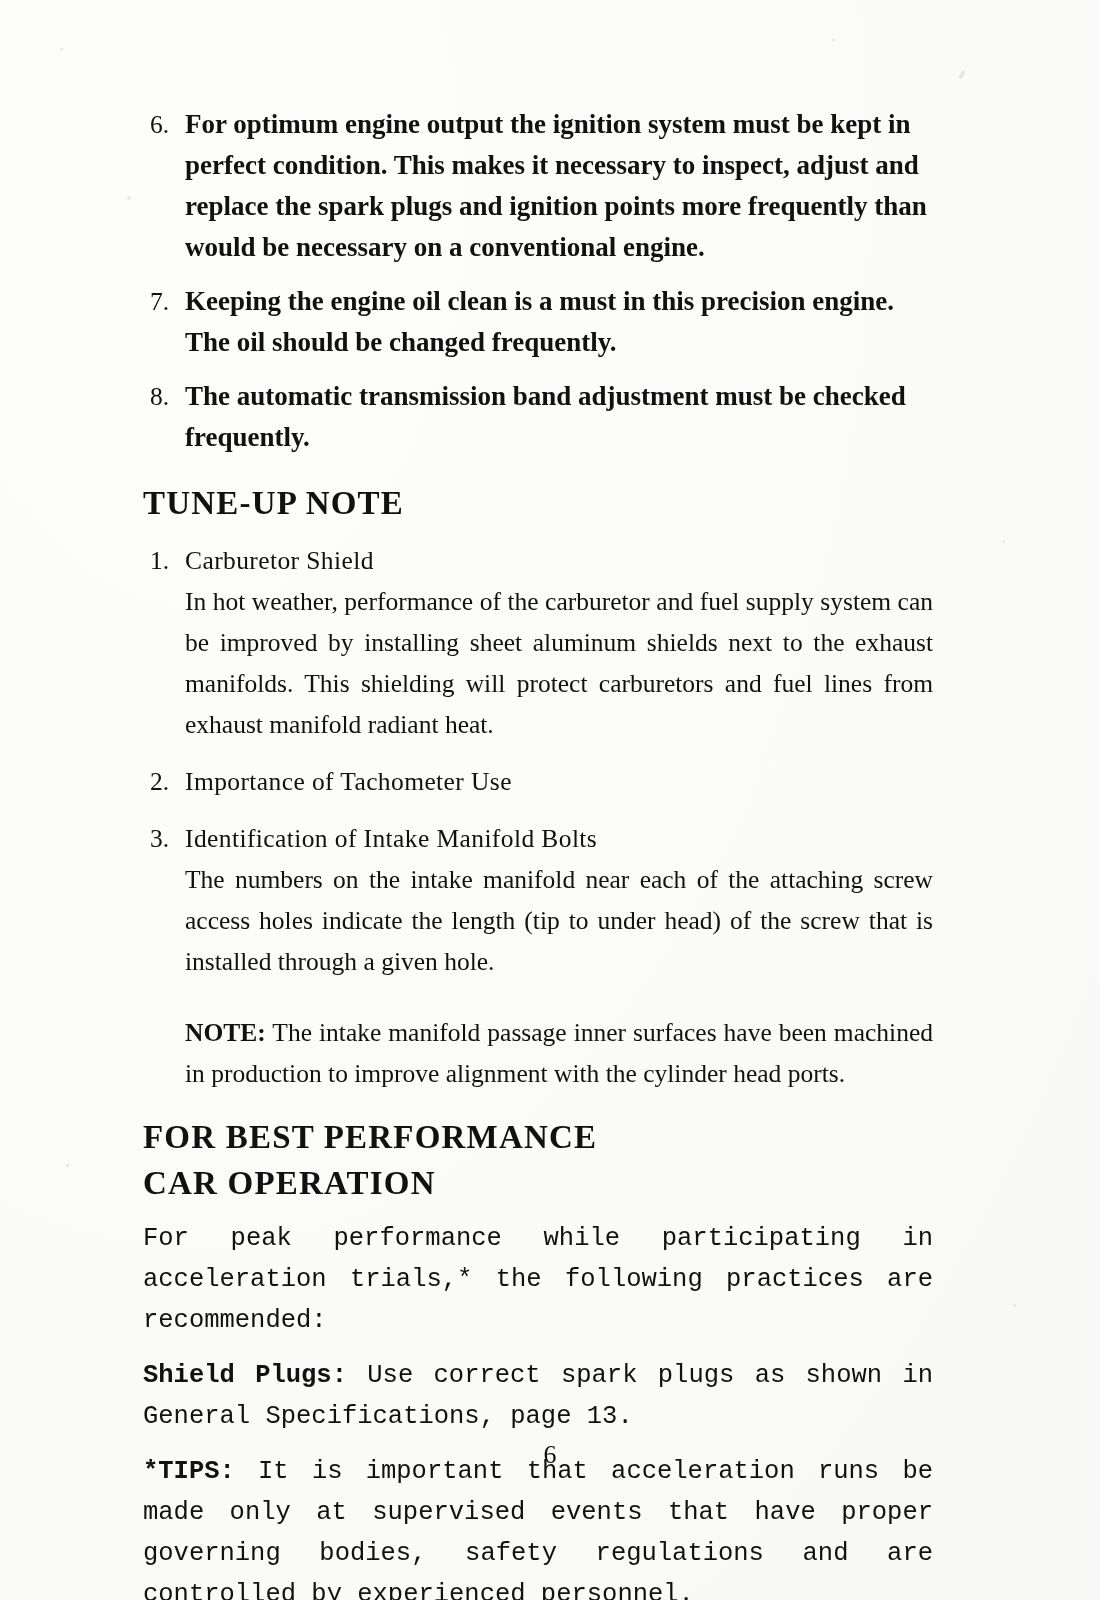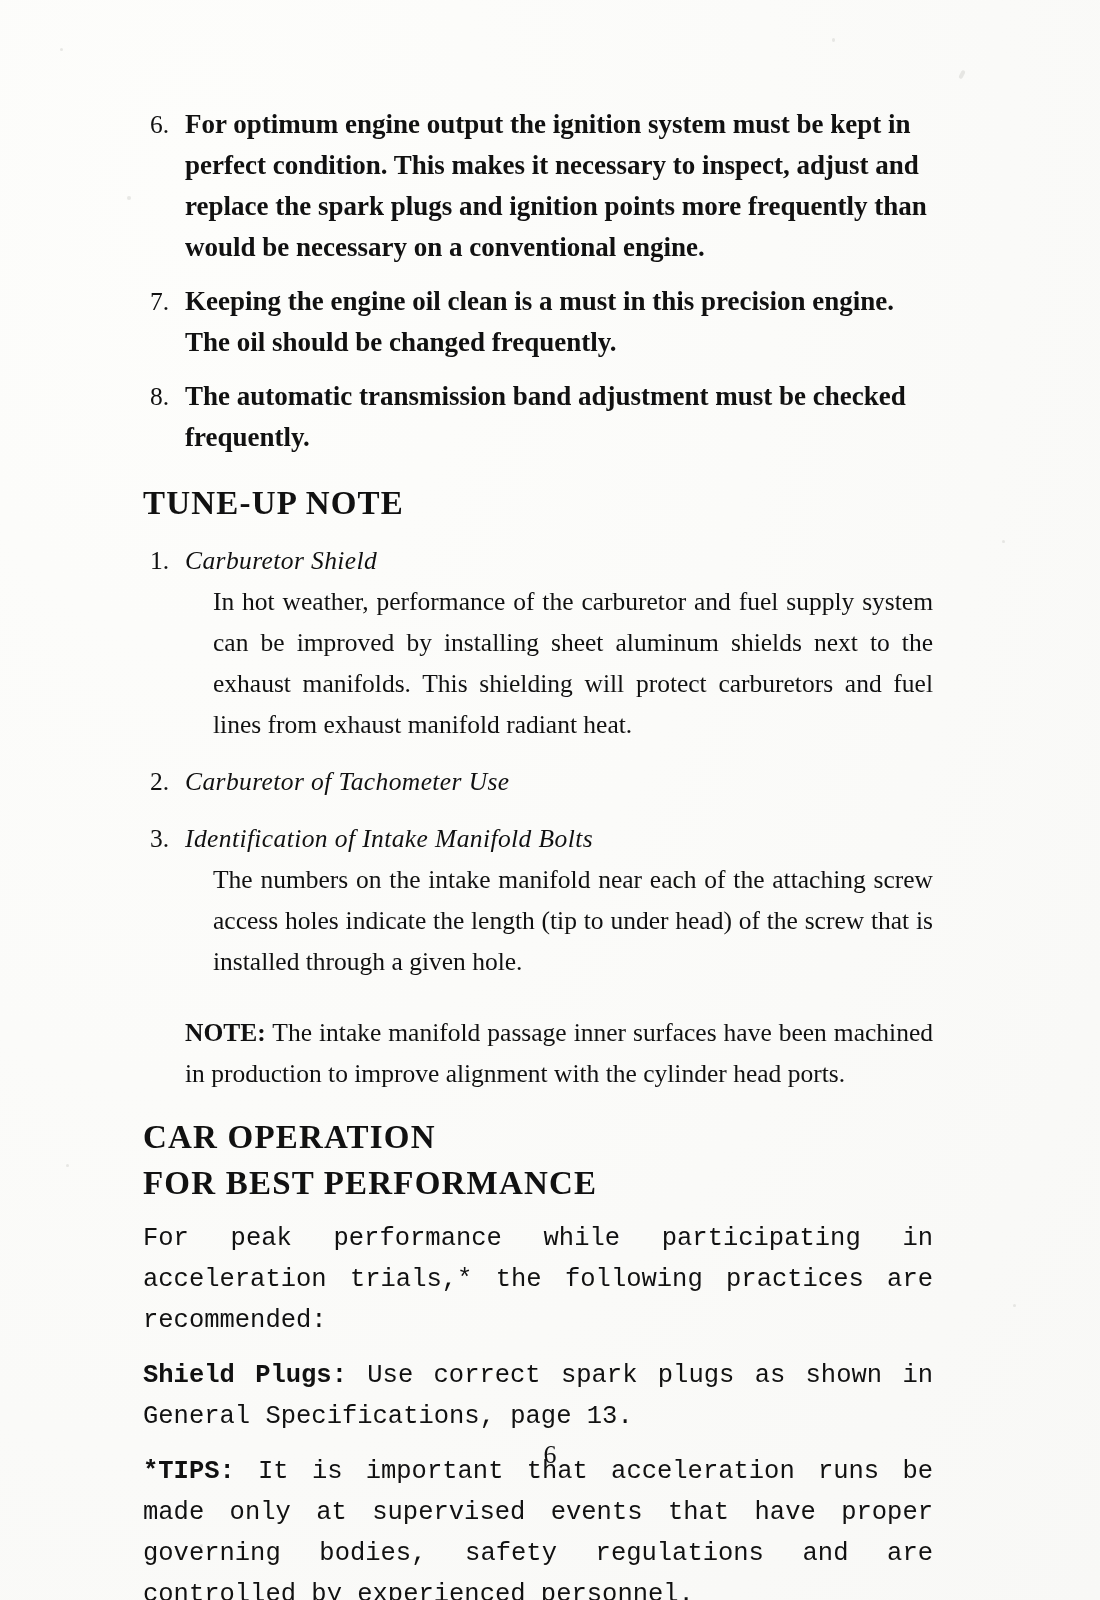--- a/index.html
+++ b/index.html
@@ -82,28 +82,26 @@
     top: 0;
     width: 26px;
     text-align: right;
     font-size: 25.5px;
     line-height: 41px;
   }
   .tip .tiptitle {
     font-size: 25.5px;
     line-height: 41px;
     letter-spacing: .4px;
-    font-style: italic;
   }
   .tip .tipbody {
     font-size: 25.5px;
     line-height: 41px;
     text-align: justify;
     text-align-last: left;
-    margin-left: 28px;
   }
 
   
   h2.sect {
     font-size: 33px;
     line-height: 46px;
     font-weight: bold;
     letter-spacing: 1.2px;
     margin: 22px 0 14px 0;
     font-family: "Liberation Serif", "DejaVu Serif", serif;
@@ -183,33 +181,33 @@
     <h2 class="sect">TUNE-UP NOTE</h2>
 
     <div class="tip">
       <span class="num">1.</span>
       <div class="tiptitle">Carburetor Shield</div>
       <div class="tipbody">In hot weather, performance of the carburetor and fuel supply system can be improved by installing sheet aluminum shields next to the exhaust manifolds. This shielding will protect carburetors and fuel lines from exhaust manifold radiant heat.</div>
     </div>
 
     <div class="tip">
       <span class="num">2.</span>
-      <div class="tiptitle">Carburetor of Tachometer Use</div>
+      <div class="tiptitle">Importance of Tachometer Use</div>
     </div>
 
     <div class="tip">
       <span class="num">3.</span>
       <div class="tiptitle">Identification of Intake Manifold Bolts</div>
       <div class="tipbody">The numbers on the intake manifold near each of the attaching screw access holes indicate the length (tip to under head) of the screw that is installed through a given hole.</div>
       <div class="noteblock"><span class="bold">NOTE:</span><span> The intake manifold passage inner surfaces have been machined in production to improve alignment with the cylinder head ports.</span></div>
     </div>
 
     <h2 class="sect twoline">
+      <span class="ln">FOR BEST PERFORMANCE</span>
       <span class="ln">CAR OPERATION</span>
-      <span class="ln">FOR BEST PERFORMANCE</span>
     </h2>
 
     <p class="para">For peak performance while participating in acceleration trials,* the following practices are recommended:</p>
 
     <p class="para"><span class="bold">Shield Plugs:</span><span> Use correct spark plugs as shown in General Specifications, page 13.</span></p>
 
     <p class="para"><span class="bold">*TIPS:</span><span> It is important that acceleration runs be made only at supervised events that have proper governing bodies, safety regulations and are controlled by experienced personnel.</span></p>
 
   </div>
 

